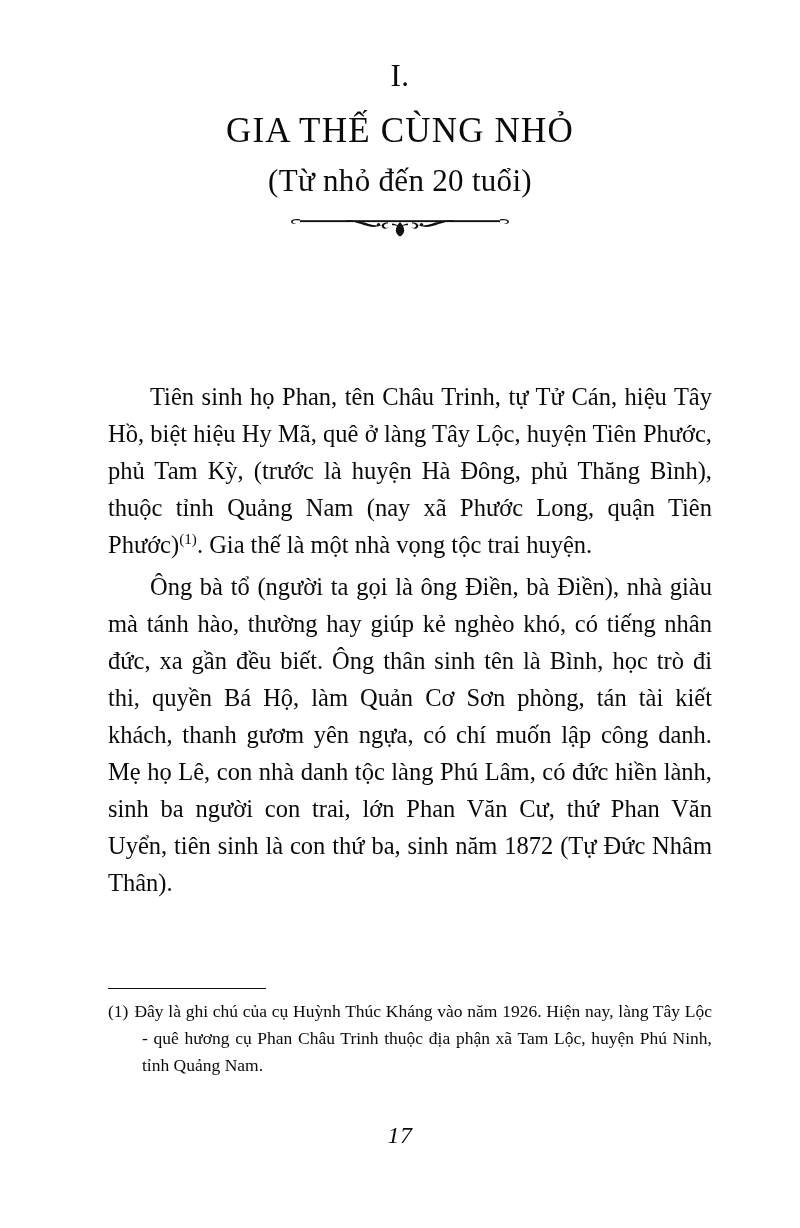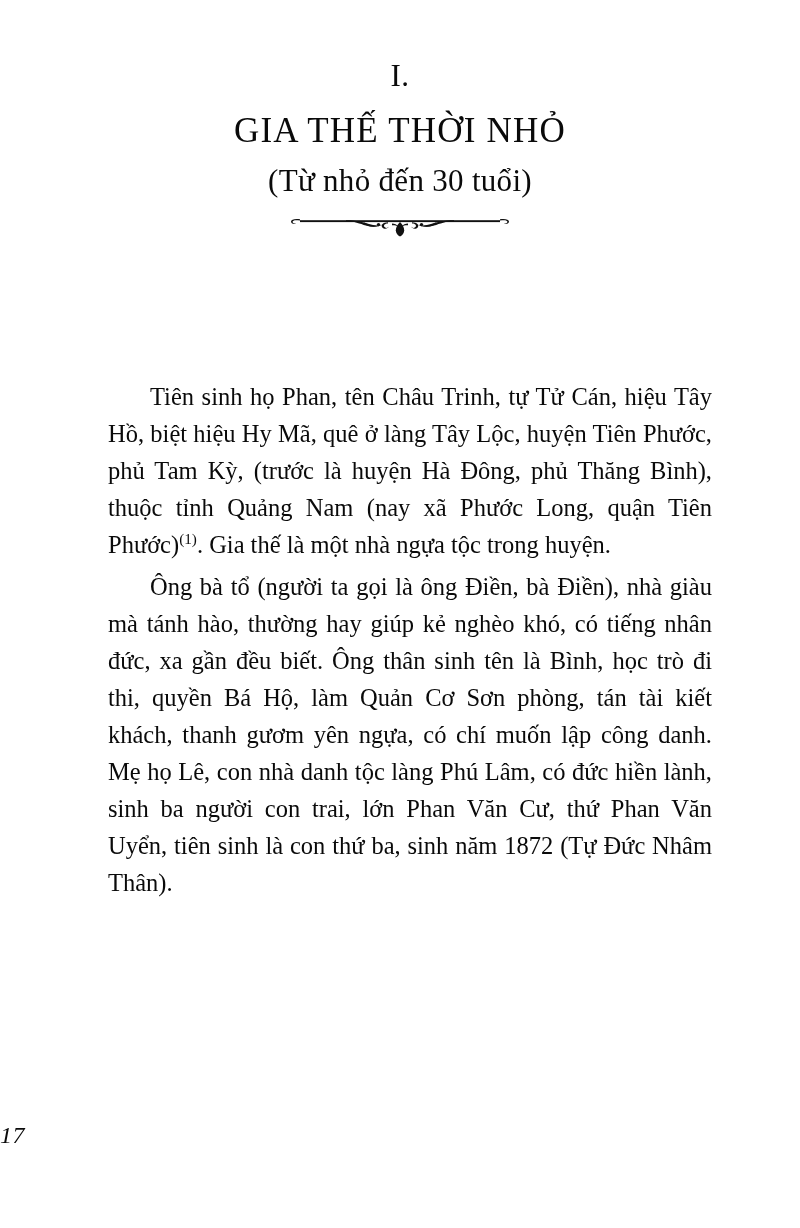--- a/index.html
+++ b/index.html
@@ -115,38 +115,39 @@
   }
 
   .footnote-marker { margin-right: 6px; }
 
   
   .page-number {
     position: absolute;
     top: 1122px;
     left: 0;
     width: 800px;
+    text-align: center;
     font-size: 24px;
     font-style: italic;
     letter-spacing: 0.5px;
   }
 </style>
 </head>
 <body>
 
 <div class="page">
 
   <div class="chapter-head">
     <div class="chapter-number">I.</div>
 
     <div class="chapter-title">
-      <div class="chapter-title-line">GIA THẾ THỜI NHỎ</div>
+      <div class="chapter-title-line">GIA THẾ CÙNG NHỎ</div>
     </div>
 
-    <div class="chapter-subtitle">(Từ nhỏ đến 30 tuổi)</div>
+    <div class="chapter-subtitle">(Từ nhỏ đến 20 tuổi)</div>
 
     <div class="ornament">
       <svg width="224" height="24" viewBox="0 0 224 24" aria-hidden="true">
         <g fill="#111111">
 
           <rect x="12" y="6.2" width="200" height="1.9"></rect>
 
           <path d="M12 5.2 C7 4.4 3 5.4 3 7.6 C3 9.7 6 10.6 8 9.4 C6.4 9.9 4.6 9.3 4.6 7.8
                    C4.6 6.3 7.6 5.6 12 6.6 Z"></path>
 
@@ -174,21 +175,25 @@
                    C109.6 21.4 107.8 19.0 107.8 16.2 C107.8 13.6 109.4 10.6 112 8.0 Z"></path>
           <path d="M104 9.6 C106.5 9.6 109 10.8 110.4 12.6 C108.2 11.4 106 11.0 104 11.2 Z"></path>
           <path d="M120 9.6 C117.5 9.6 115 10.8 113.6 12.6 C115.8 11.4 118 11.0 120 11.2 Z"></path>
         </g>
       </svg>
     </div>
   </div>
 
   <div class="body-text">
 
-    <p class="para"><span>Tiên sinh họ Phan, tên Châu Trinh, tự Tử Cán, hiệu Tây Hồ, biệt hiệu Hy Mã, quê ở làng Tây Lộc, huyện Tiên Phước, phủ Tam Kỳ, (trước là huyện Hà Đông, phủ Thăng Bình), thuộc tỉnh Quảng Nam (nay xã Phước Long, quận Tiên Phước)</span><sup class="fn-ref">(1)</sup><span>. Gia thế là một nhà ngựa tộc trong huyện.</span></p>
+    <p class="para"><span>Tiên sinh họ Phan, tên Châu Trinh, tự Tử Cán, hiệu Tây Hồ, biệt hiệu Hy Mã, quê ở làng Tây Lộc, huyện Tiên Phước, phủ Tam Kỳ, (trước là huyện Hà Đông, phủ Thăng Bình), thuộc tỉnh Quảng Nam (nay xã Phước Long, quận Tiên Phước)</span><sup class="fn-ref">(1)</sup><span>. Gia thế là một nhà vọng tộc trai huyện.</span></p>
 
     <p class="para">Ông bà tổ (người ta gọi là ông Điền, bà Điền), nhà giàu mà tánh hào, thường hay giúp kẻ nghèo khó, có tiếng nhân đức, xa gần đều biết. Ông thân sinh tên là Bình, học trò đi thi, quyền Bá Hộ, làm Quản Cơ Sơn phòng, tán tài kiết khách, thanh gươm yên ngựa, có chí muốn lập công danh. Mẹ họ Lê, con nhà danh tộc làng Phú Lâm, có đức hiền lành, sinh ba người con trai, lớn Phan Văn Cư, thứ Phan Văn Uyển, tiên sinh là con thứ ba, sinh năm 1872 (Tự Đức Nhâm Thân).</p>
   </div>
 
+  <div class="footnote-area">
+    <div class="footnote-rule"></div>
+    <p class="footnote"><span class="footnote-marker">(1)</span><span>Đây là ghi chú của cụ Huỳnh Thúc Kháng vào năm 1926. Hiện nay, làng Tây Lộc - quê hương cụ Phan Châu Trinh thuộc địa phận xã Tam Lộc, huyện Phú Ninh, tỉnh Quảng Nam.</span></p>
+  </div>
 
   <div class="page-number">17</div>
 
 </div>
 
 </body></html>

